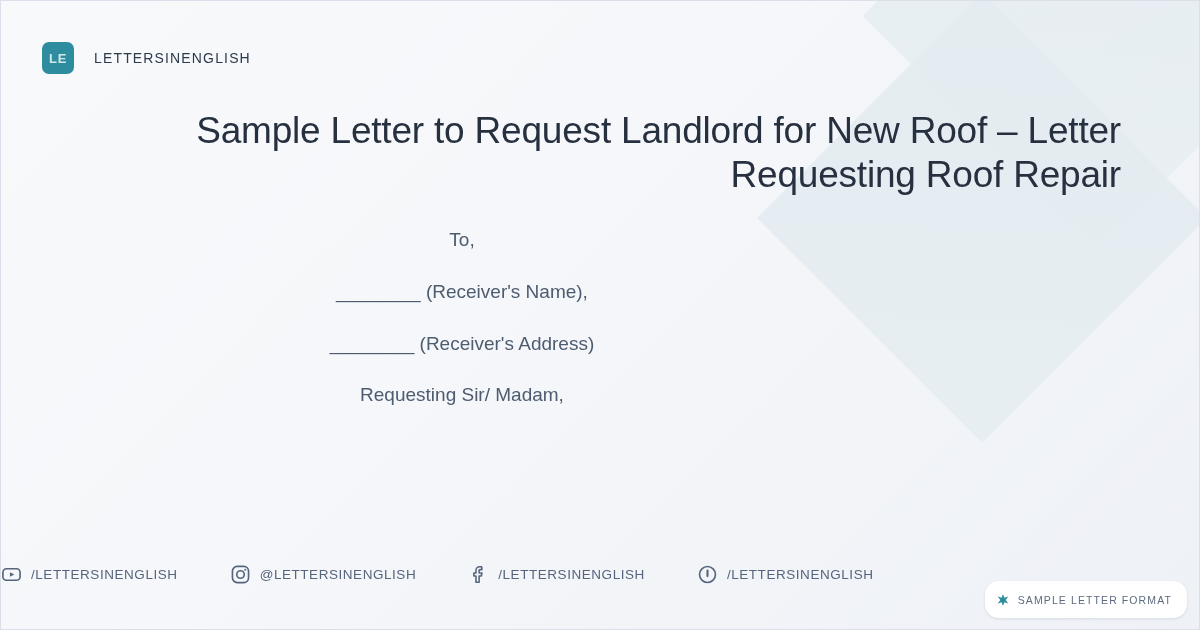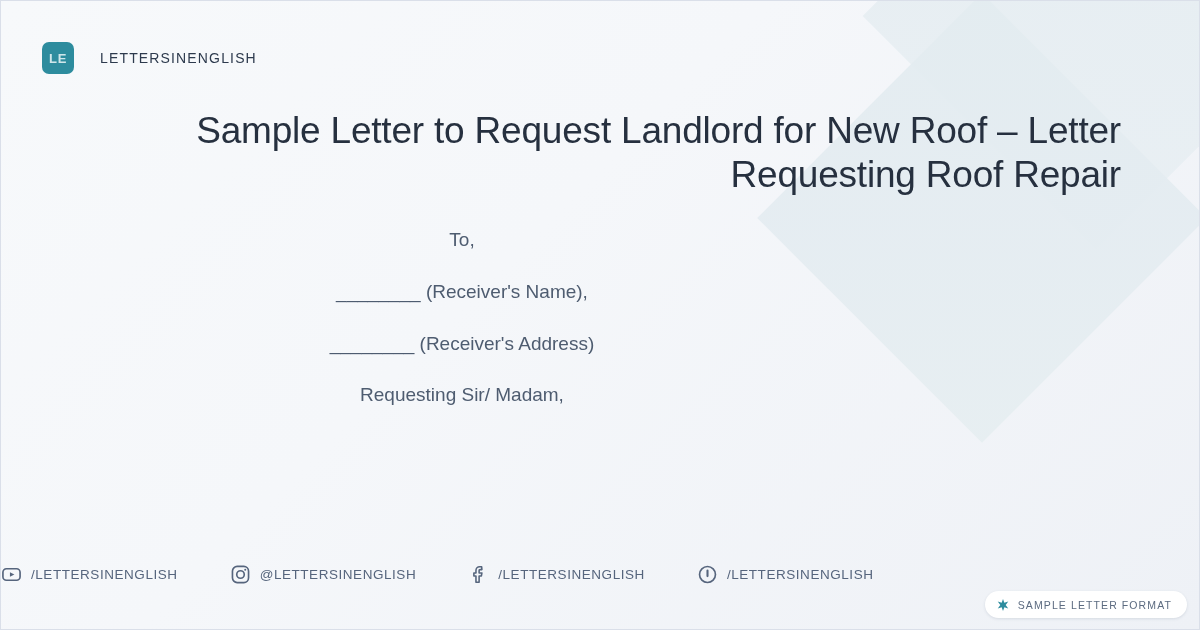--- a/index.html
+++ b/index.html
@@ -50,21 +50,21 @@
     pointer-events: none;
   }
 
   
   #brand {
     position: absolute;
     left: 41px;
     top: 41px;
     display: flex;
     align-items: center;
-    gap: 26px;
+    gap: 20px;
     z-index: 4;
   }
   #brand-mark {
     width: 32px;
     height: 32px;
     border-radius: 7px;
     background: #2d8c9e;
     color: #cfe6ea;
     font-size: 13px;
     font-weight: 600;
@@ -144,21 +144,21 @@
     font-size: 13.5px;
     letter-spacing: .55px;
     color: #56657d;
   }
 
   
   #badge {
     position: absolute;
     right: 12px;
     bottom: 11px;
-    height: 27px;
+    height: 37px;
     padding: 0 15px 0 11px;
     border-radius: 14px;
     background: #ffffff;
     box-shadow: 0 1px 3px rgba(40,60,90,.13);
     display: flex;
     align-items: center;
     gap: 8px;
     z-index: 6;
   }
   #badge-icon {

